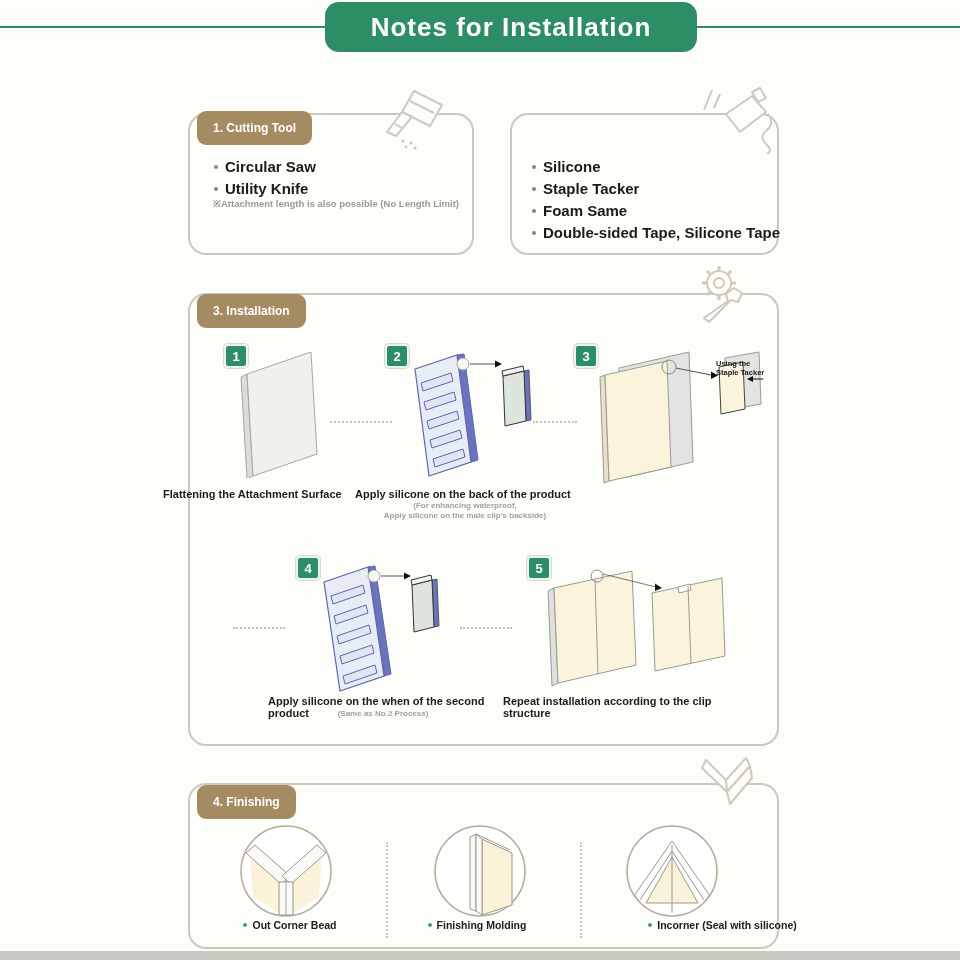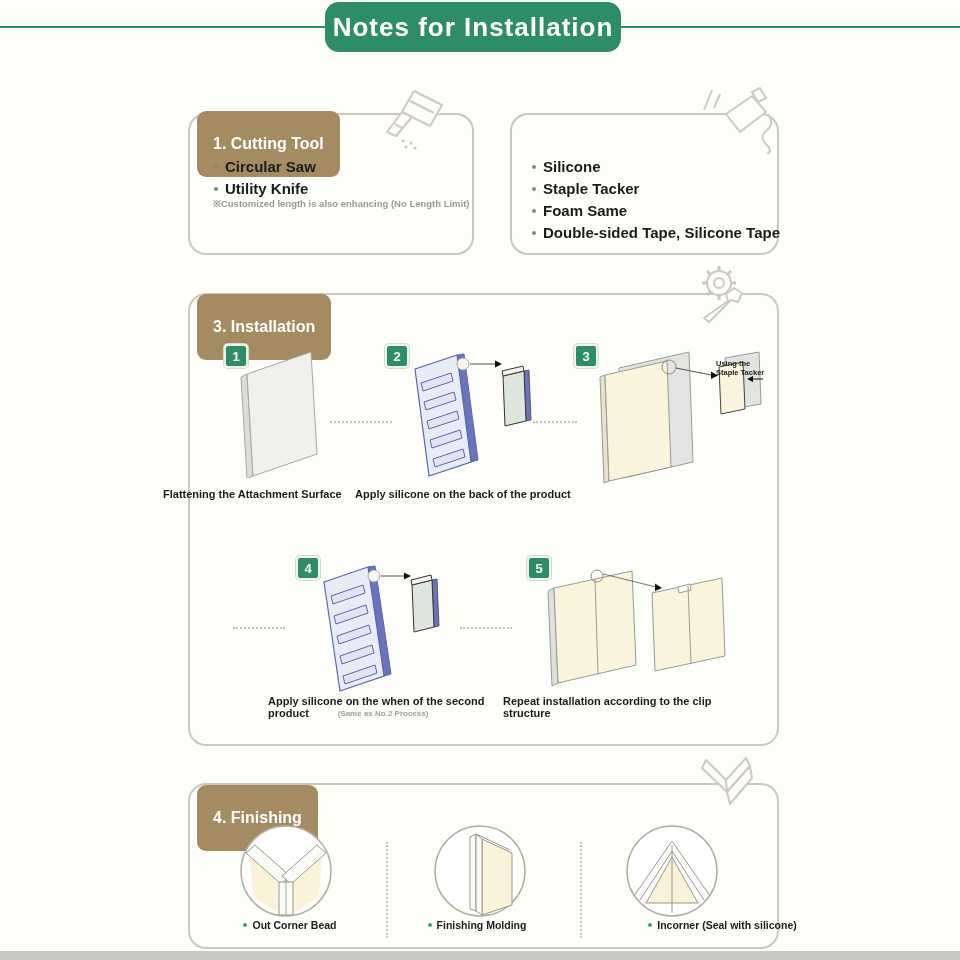--- a/index.html
+++ b/index.html
@@ -1,32 +1,32 @@
 <!DOCTYPE html>
 <html><head>
 <meta charset="utf-8">
 <style>
   html,body{margin:0;padding:0;background:#fdfdf9;}
   .page{position:relative;width:960px;height:960px;background:#fdfdf9;overflow:hidden;
         font-family:"Liberation Sans", sans-serif;color:#1c1c1c;}
 
   
   .top-line{position:absolute;left:0;top:26px;width:960px;height:2px;background:#2d8e66;}
-  .title-box{position:absolute;left:325px;top:2px;width:296px;height:50px;background:#2d8e66;
+  .title-box{position:absolute;left:325px;top:2px;width:372px;height:50px;background:#2d8e66;
              border-radius:14px;display:flex;align-items:center;justify-content:center;}
   .title-box span{color:#ffffff;font-size:26px;font-weight:bold;letter-spacing:1px;}
 
   
   .sec{position:absolute;border:2px solid #ccc8bc;border-radius:18px;background:#fdfdf9;}
   .sec1{left:188px;top:113px;width:282px;height:138px;}
   .sec2{left:510px;top:113px;width:265px;height:138px;}
   .sec3{left:188px;top:293px;width:587px;height:449px;}
   .sec4{left:188px;top:783px;width:587px;height:162px;}
-  .sec-label{position:absolute;background:#a48b62;color:#fff;font-weight:bold;font-size:16px;
-             padding:24px 16px;border-radius:9px;white-space:nowrap;}
+  .sec-label{position:absolute;background:#a48b62;color:#fff;font-weight:bold;font-size:12px;
+             padding:10px 16px;border-radius:9px;white-space:nowrap;}
   .lbl1{left:197px;top:111px;}
   .lbl2{left:518px;top:111px;}
   .lbl3{left:197px;top:294px;}
   .lbl4{left:197px;top:785px;}
 
   
   .list{position:absolute;}
   .list .li{display:flex;align-items:center;font-weight:bold;font-size:15px;margin-bottom:5px;}
   .dot{width:4px;height:4px;border-radius:50%;background:#7f8a7f;margin-right:7px;flex:0 0 auto;}
   .note{position:absolute;font-size:9.5px;color:#9b9b94;font-weight:bold;}
@@ -80,21 +80,21 @@
   <div class="list" style="left:214px;top:158px;">
     <div class="li">
         <span class="dot"></span>
         <span>Circular Saw</span>
       </div>
     <div class="li">
         <span class="dot"></span>
         <span>Utility Knife</span>
       </div>
   </div>
-  <div class="note" style="left:213px;top:197px;">※Customized length is also enhancing (No Length Limit)</div>
+  <div class="note" style="left:213px;top:197px;">※Attachment length is also possible (No Length Limit)</div>
 
   <div class="sec sec2"></div>
   <svg class="icon" style="left:698px;top:86px;width:78px;height:68px;" viewBox="0 0 78 68">
     <g fill="#fdfdf9" stroke="#cfcabc" stroke-width="2" stroke-linejoin="round">
       <line x1="14" y1="4" x2="6" y2="24"></line>
       <line x1="22" y1="8" x2="16" y2="22"></line>
       <polygon points="54,6 62,2 68,12 60,16"></polygon>
       <polygon points="28,28 54,10 68,26 42,46"></polygon>
       <path d="M70,28 q7,9 -1,16 q-9,7 0,15 q6,6 0,9" fill="none"></path>
     </g>
@@ -181,20 +181,24 @@
     <line x1="178" y1="33" x2="168" y2="33" stroke="#111" stroke-width="1"></line>
     <polygon points="168,30 162,33 168,36" fill="#111"></polygon>
   </svg>
   <div class="annot" style="left:716px;top:359px;width:58px;">
     <div>Using the</div>
     <div>Staple Tacker</div>
   </div>
 
   <div class="cap" style="left:163px;top:488px;width:220px;">Flattening the Attachment Surface</div>
   <div class="cap" style="left:355px;top:488px;width:220px;">Apply silicone on the back of the product</div>
+  <div class="subcap" style="left:355px;top:501px;width:220px;">
+    <div>(For enhancing waterproof,</div>
+    <div>Apply silicone on the male clip's backside)</div>
+  </div>
 
   <div class="dotline-h" style="left:233px;top:627px;width:52px;"></div>
   <svg class="diagram" style="left:308px;top:562px;width:140px;height:130px;" viewBox="0 0 140 130">
     <polygon points="60,5 67,4 83,112 76,114" fill="#6a73bb" stroke="#5d66ae" stroke-width="1"></polygon>
     <polygon points="16,20 60,5 76,114 32,129" fill="#e8edf5" stroke="#5d66ae" stroke-width="1.2"></polygon>
     <g fill="#dfe6f2" stroke="#5d66ae" stroke-width="1">
       <polygon points="23,34 55,23 57,31 25,42"></polygon>
       <polygon points="26,54 58,43 60,51 28,62"></polygon>
       <polygon points="29,74 61,63 63,71 31,82"></polygon>
       <polygon points="32,94 64,83 66,91 34,102"></polygon>

